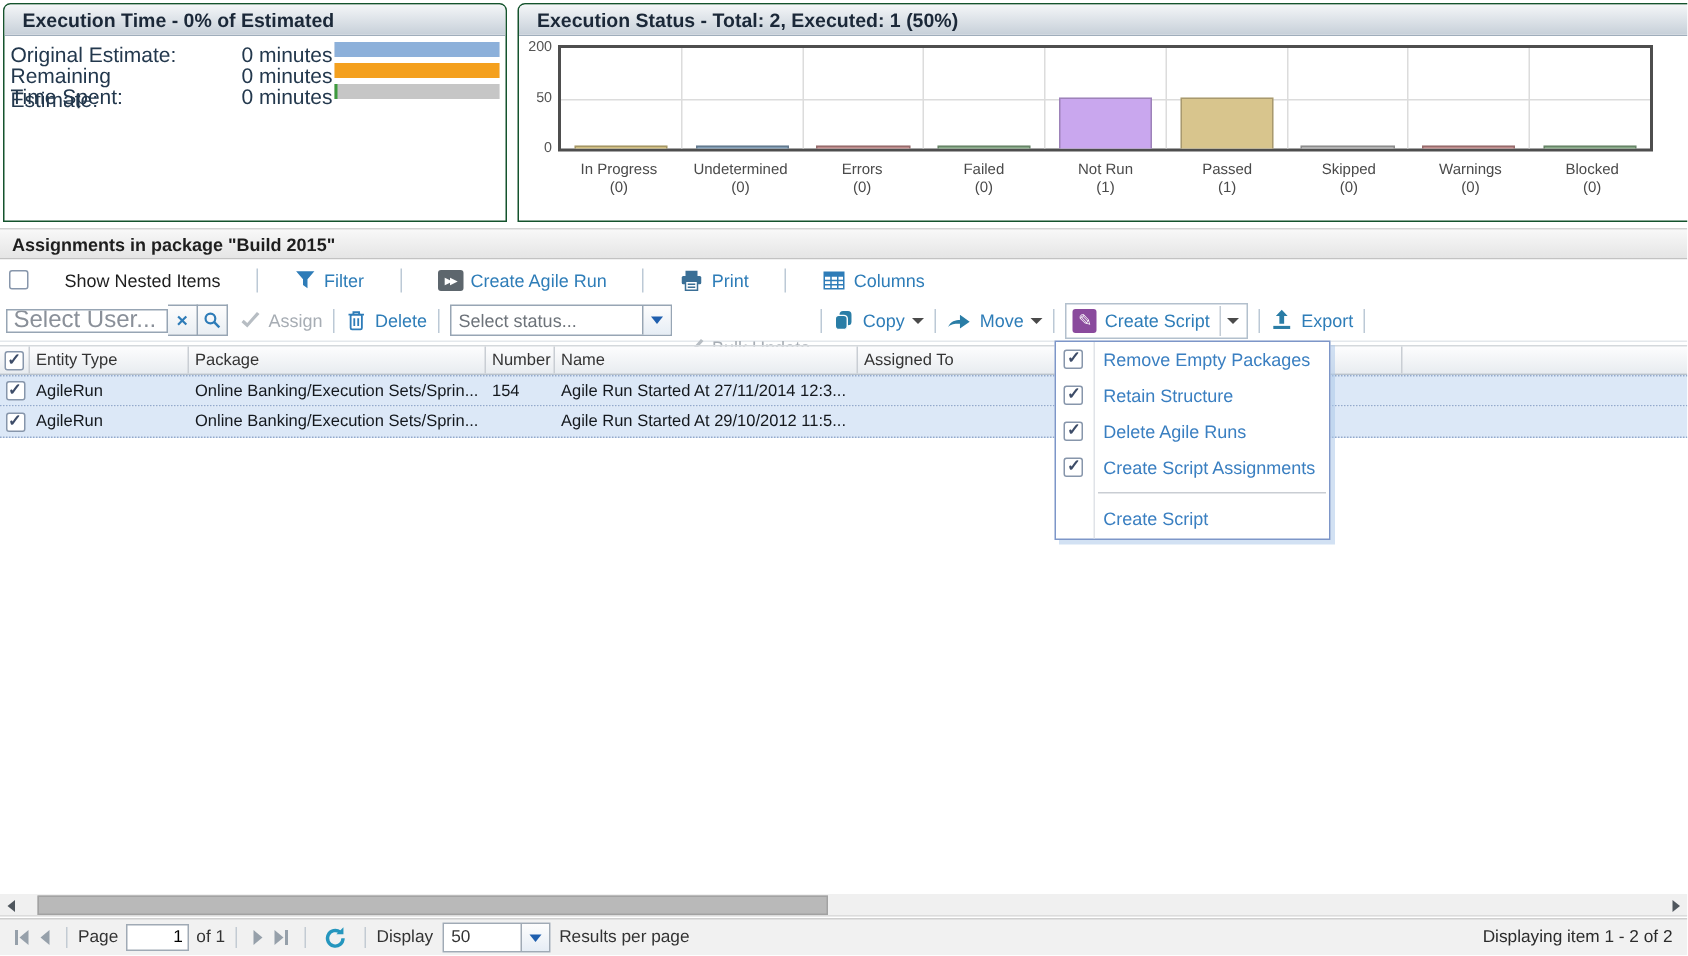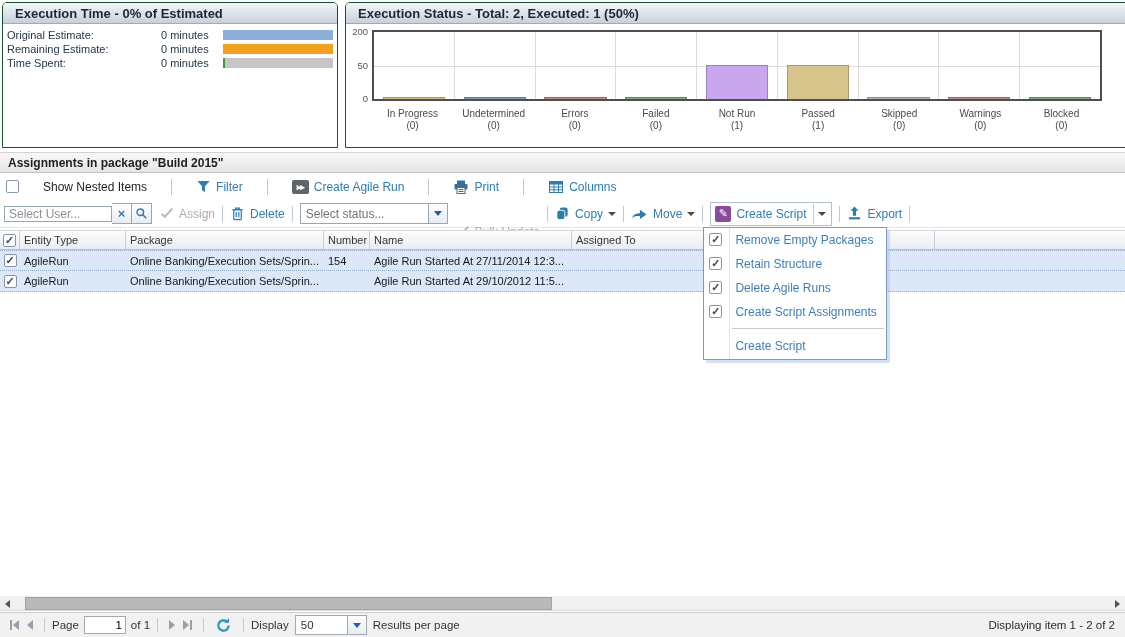--- a/index.html
+++ b/index.html
@@ -12,21 +12,21 @@
   .panel { position:absolute; top:2px; background:#fff; border:1px solid #14532d; border-radius:5px 5px 0 0; }
   .panel-time   { left:2px;  width:336px; height:146px; }
   .panel-status { left:345px; width:910px; height:146px; }
   .panel-hd {
     height:21px; line-height:21px; padding-left:12px;
     background:linear-gradient(#f4f6f8,#c7d0d9);
     border-bottom:1px solid #9fadbb; border-radius:4px 4px 0 0;
     font-weight:bold; font-size:13px; color:#1b2838;
   }
   .time-rows { padding:4px 2px 0 4px; }
-  .time-row { display:flex; align-items:center; height:14px; font-size:11px; color:#23384d; }
+  .time-row { display:flex; height:14px; font-size:14px; color:#23384d; }
   .time-row .lbl { width:118px; }
   .time-row .val { width:62px; text-align:right; padding-right:18px; white-space:nowrap;margin-left:36px; }
   .time-row .trk { flex:1; height:10px; margin-right:2px; position:relative; background:#e9e9e9; }
   .time-row .fill { position:absolute; inset:0; }
   .spent-marker { position:absolute; left:0; top:0; width:2px; height:100%; }
   
   .chart-wrap { position:absolute; left:2px; top:27px; right:10px; }
   .yaxis { position:absolute; left:0; top:0; width:22px; height:71px; font-size:9.5px; color:#555; }
   .yaxis span { position:absolute; right:2px; }
   .yt0 { top:-4px; } .yt1 { top:30px; } .yt2 { top:63px; }
@@ -53,21 +53,21 @@
   .tbar2 { top:200px; height:28px; padding-left:4px; border-bottom:1px solid #e4e8ec; }
   .tsep { width:1px; height:16px; background:#bcc9d6; margin:0 7px; flex:none; }
   .tbtn { display:inline-flex; align-items:center; gap:5px; color:#2e7db8; cursor:default; white-space:nowrap; }
   .tbtn.disabled { color:#a7adb4; }
   .tlabel { white-space:nowrap; }
   .cb { width:13px; height:13px; border:1px solid #8796ab; background:#fff; border-radius:2px;
         display:inline-flex; align-items:center; justify-content:center;
         font-size:11px; line-height:11px; color:#3d4c68; font-weight:bold; flex:none; }
   .chev { width:0; height:0; border-left:4px solid transparent; border-right:4px solid transparent; border-top:4px solid #4a4a4a; display:inline-block; }
   .txtbox { height:16px; border:1px solid #97a5b4; background:#fff; font-family:"Liberation Sans",sans-serif;
-            font-size:12px; color:#333; padding:0 4px; }
+            font-size:16px; color:#333; padding:0 4px; }
   .txtbox::placeholder { color:#8a9099; }
   .sqbtn { width:20px; height:21px; border:1px solid #97a5b4; border-left:none; background:linear-gradient(#fdfdfd,#e9eef3);
            display:inline-flex; align-items:center; justify-content:center; }
   .fake-select { display:inline-flex; height:21px; border:1px solid #97a5b4; background:#fff; align-items:center; }
   .fake-select .sval { padding:0 5px; color:#6d737a; }
   .fake-select .sbtn { width:19px; height:100%; border-left:1px solid #97a5b4; background:linear-gradient(#fdfdfd,#e6edf5);
                        display:flex; align-items:center; justify-content:center; }
   .chev-blue { width:0; height:0; border-left:4px solid transparent; border-right:4px solid transparent; border-top:5px solid #1f5fae; }
   .icon-box { display:inline-flex; align-items:center; justify-content:center; flex:none; }
   .agile-icon { width:17px; height:14px; background:#5d666d; border-radius:2px; color:#fff; font-size:9px;

